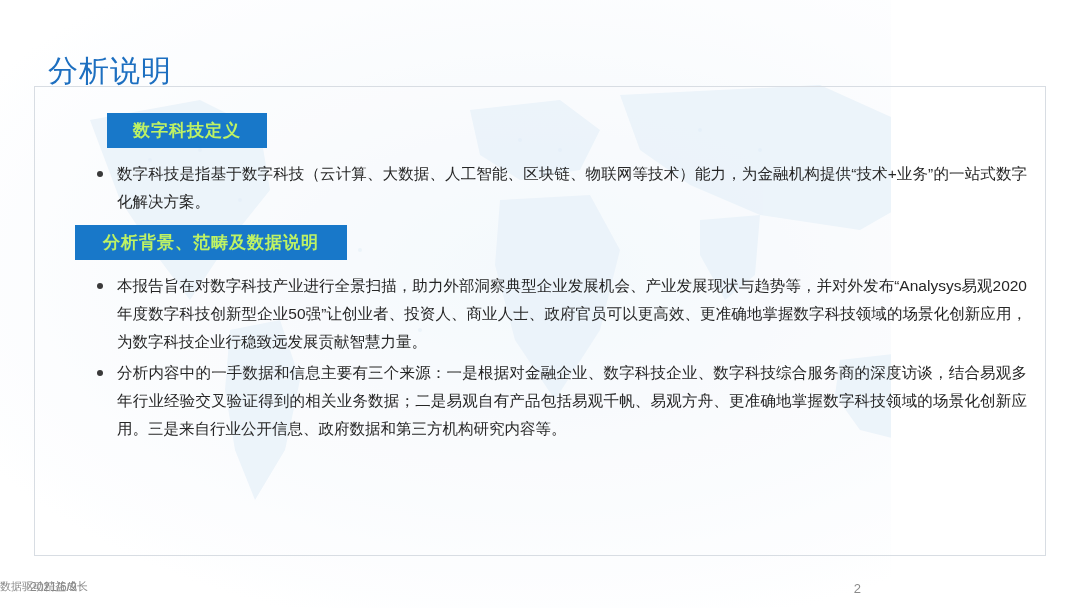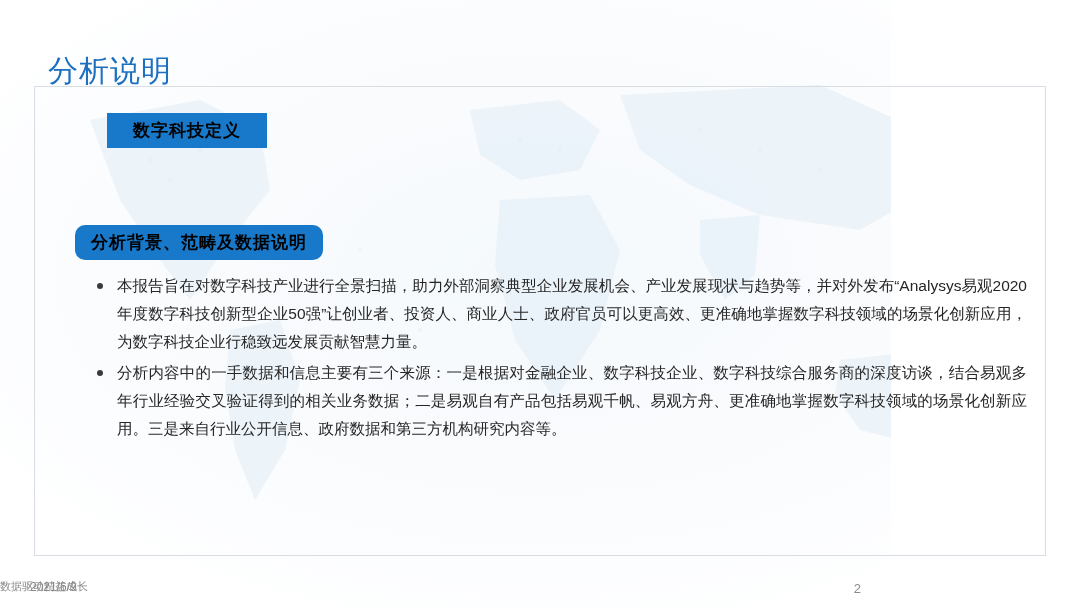--- a/index.html
+++ b/index.html
@@ -60,32 +60,31 @@
 
   .section {
     position: absolute;
     left: 0;
     right: 0;
   }
 
   .tag {
     display: inline-block;
     background: #1878c9;
-    color: #000000;
+    color: #bef264;
     font-size: 17px;
     font-weight: bold;
     letter-spacing: 1px;
     line-height: 1;
     padding: 9px 26px;
     white-space: nowrap;
   }
 
   .tag.wide {
-    padding: 9px 16px;
-    border-radius: 10px;
+    padding: 9px 28px;
   }
 
   .bullets {
     margin: 0;
     padding: 0;
     list-style: none;
   }
 
   .bullet {
     position: relative;
@@ -207,20 +206,23 @@
       </g>
     </svg>
   </div>
 
   <h1 class="page-title">分析说明</h1>
 
   <div class="content-panel">
 
     <div class="section section-def">
       <div class="tag">数字科技定义</div>
+      <ul class="bullets">
+        <li class="bullet">数字科技是指基于数字科技（云计算、大数据、人工智能、区块链、物联网等技术）能力，为金融机构提供“技术+业务”的一站式数字化解决方案。</li>
+      </ul>
     </div>
 
     <div class="section section-bg">
       <div class="tag wide">分析背景、范畴及数据说明</div>
       <ul class="bullets">
         <li class="bullet">本报告旨在对数字科技产业进行全景扫描，助力外部洞察典型企业发展机会、产业发展现状与趋势等，并对外发布“Analysys易观2020年度数字科技创新型企业50强”让创业者、投资人、商业人士、政府官员可以更高效、更准确地掌握数字科技领域的场景化创新应用，为数字科技企业行稳致远发展贡献智慧力量。</li>
         <li class="bullet">分析内容中的一手数据和信息主要有三个来源：一是根据对金融企业、数字科技企业、数字科技综合服务商的深度访谈，结合易观多年行业经验交叉验证得到的相关业务数据；二是易观自有产品包括易观千帆、易观方舟、更准确地掌握数字科技领域的场景化创新应用。三是来自行业公开信息、政府数据和第三方机构研究内容等。</li>
       </ul>
     </div>
 

